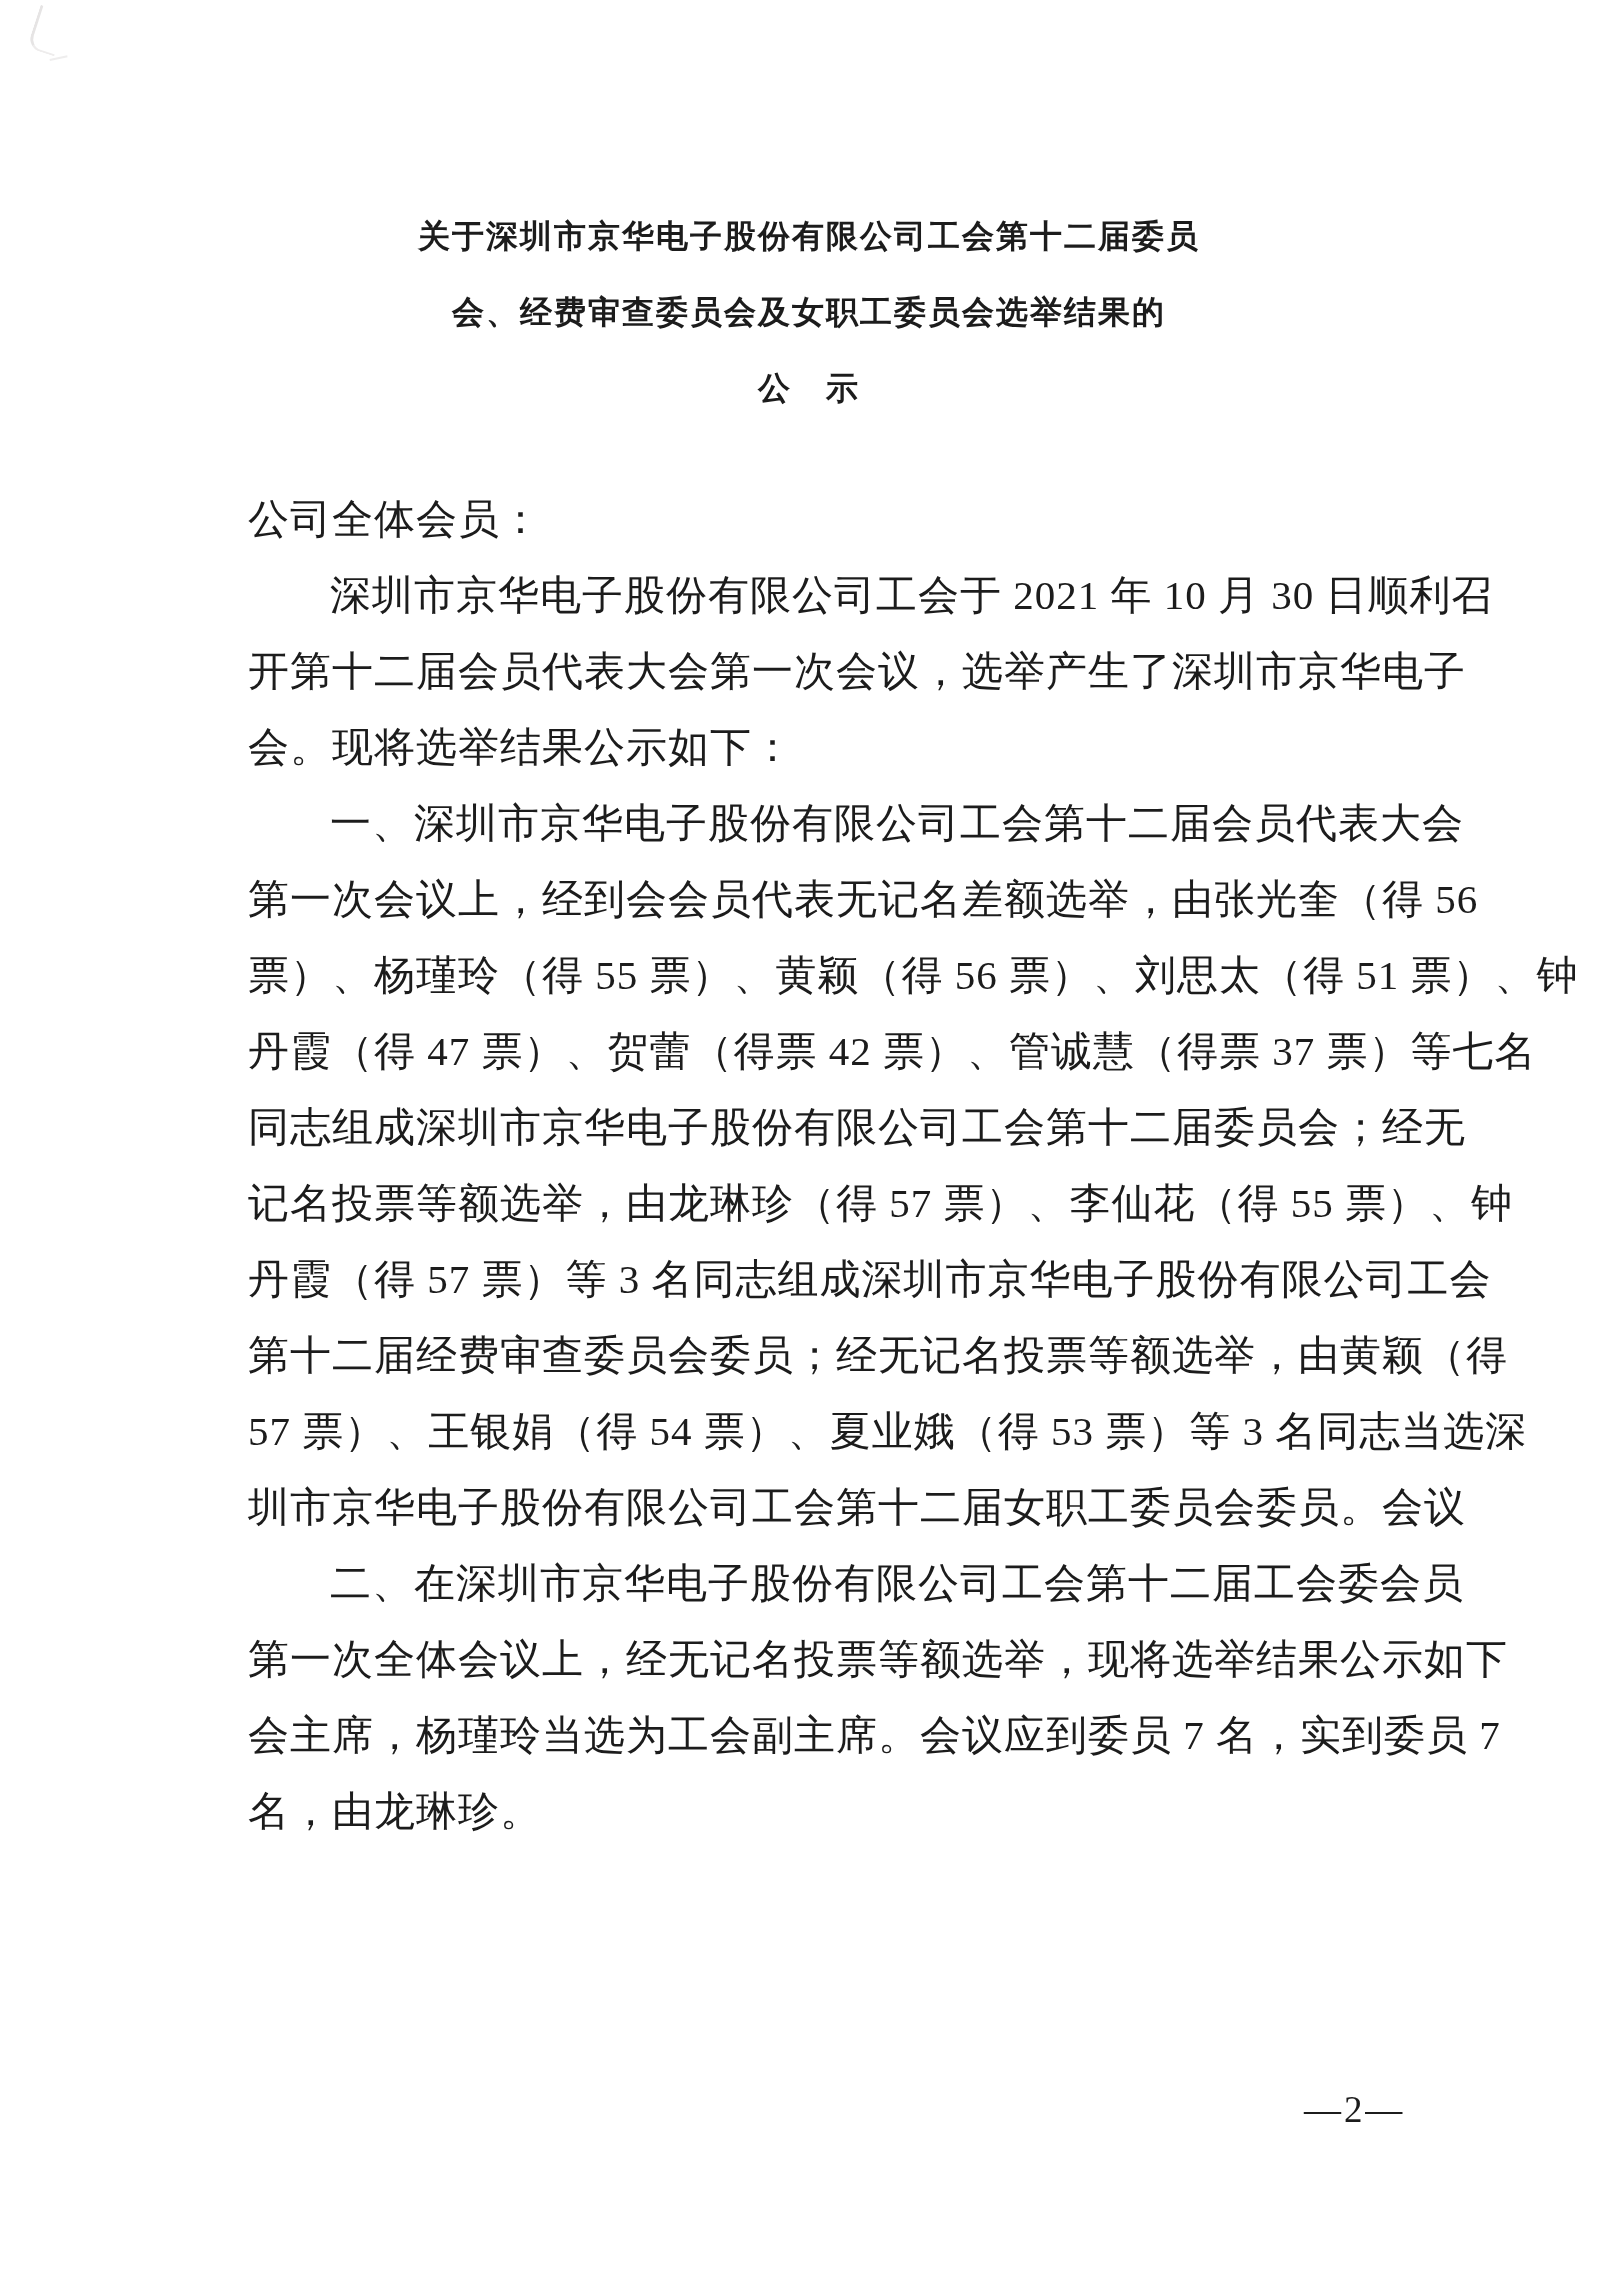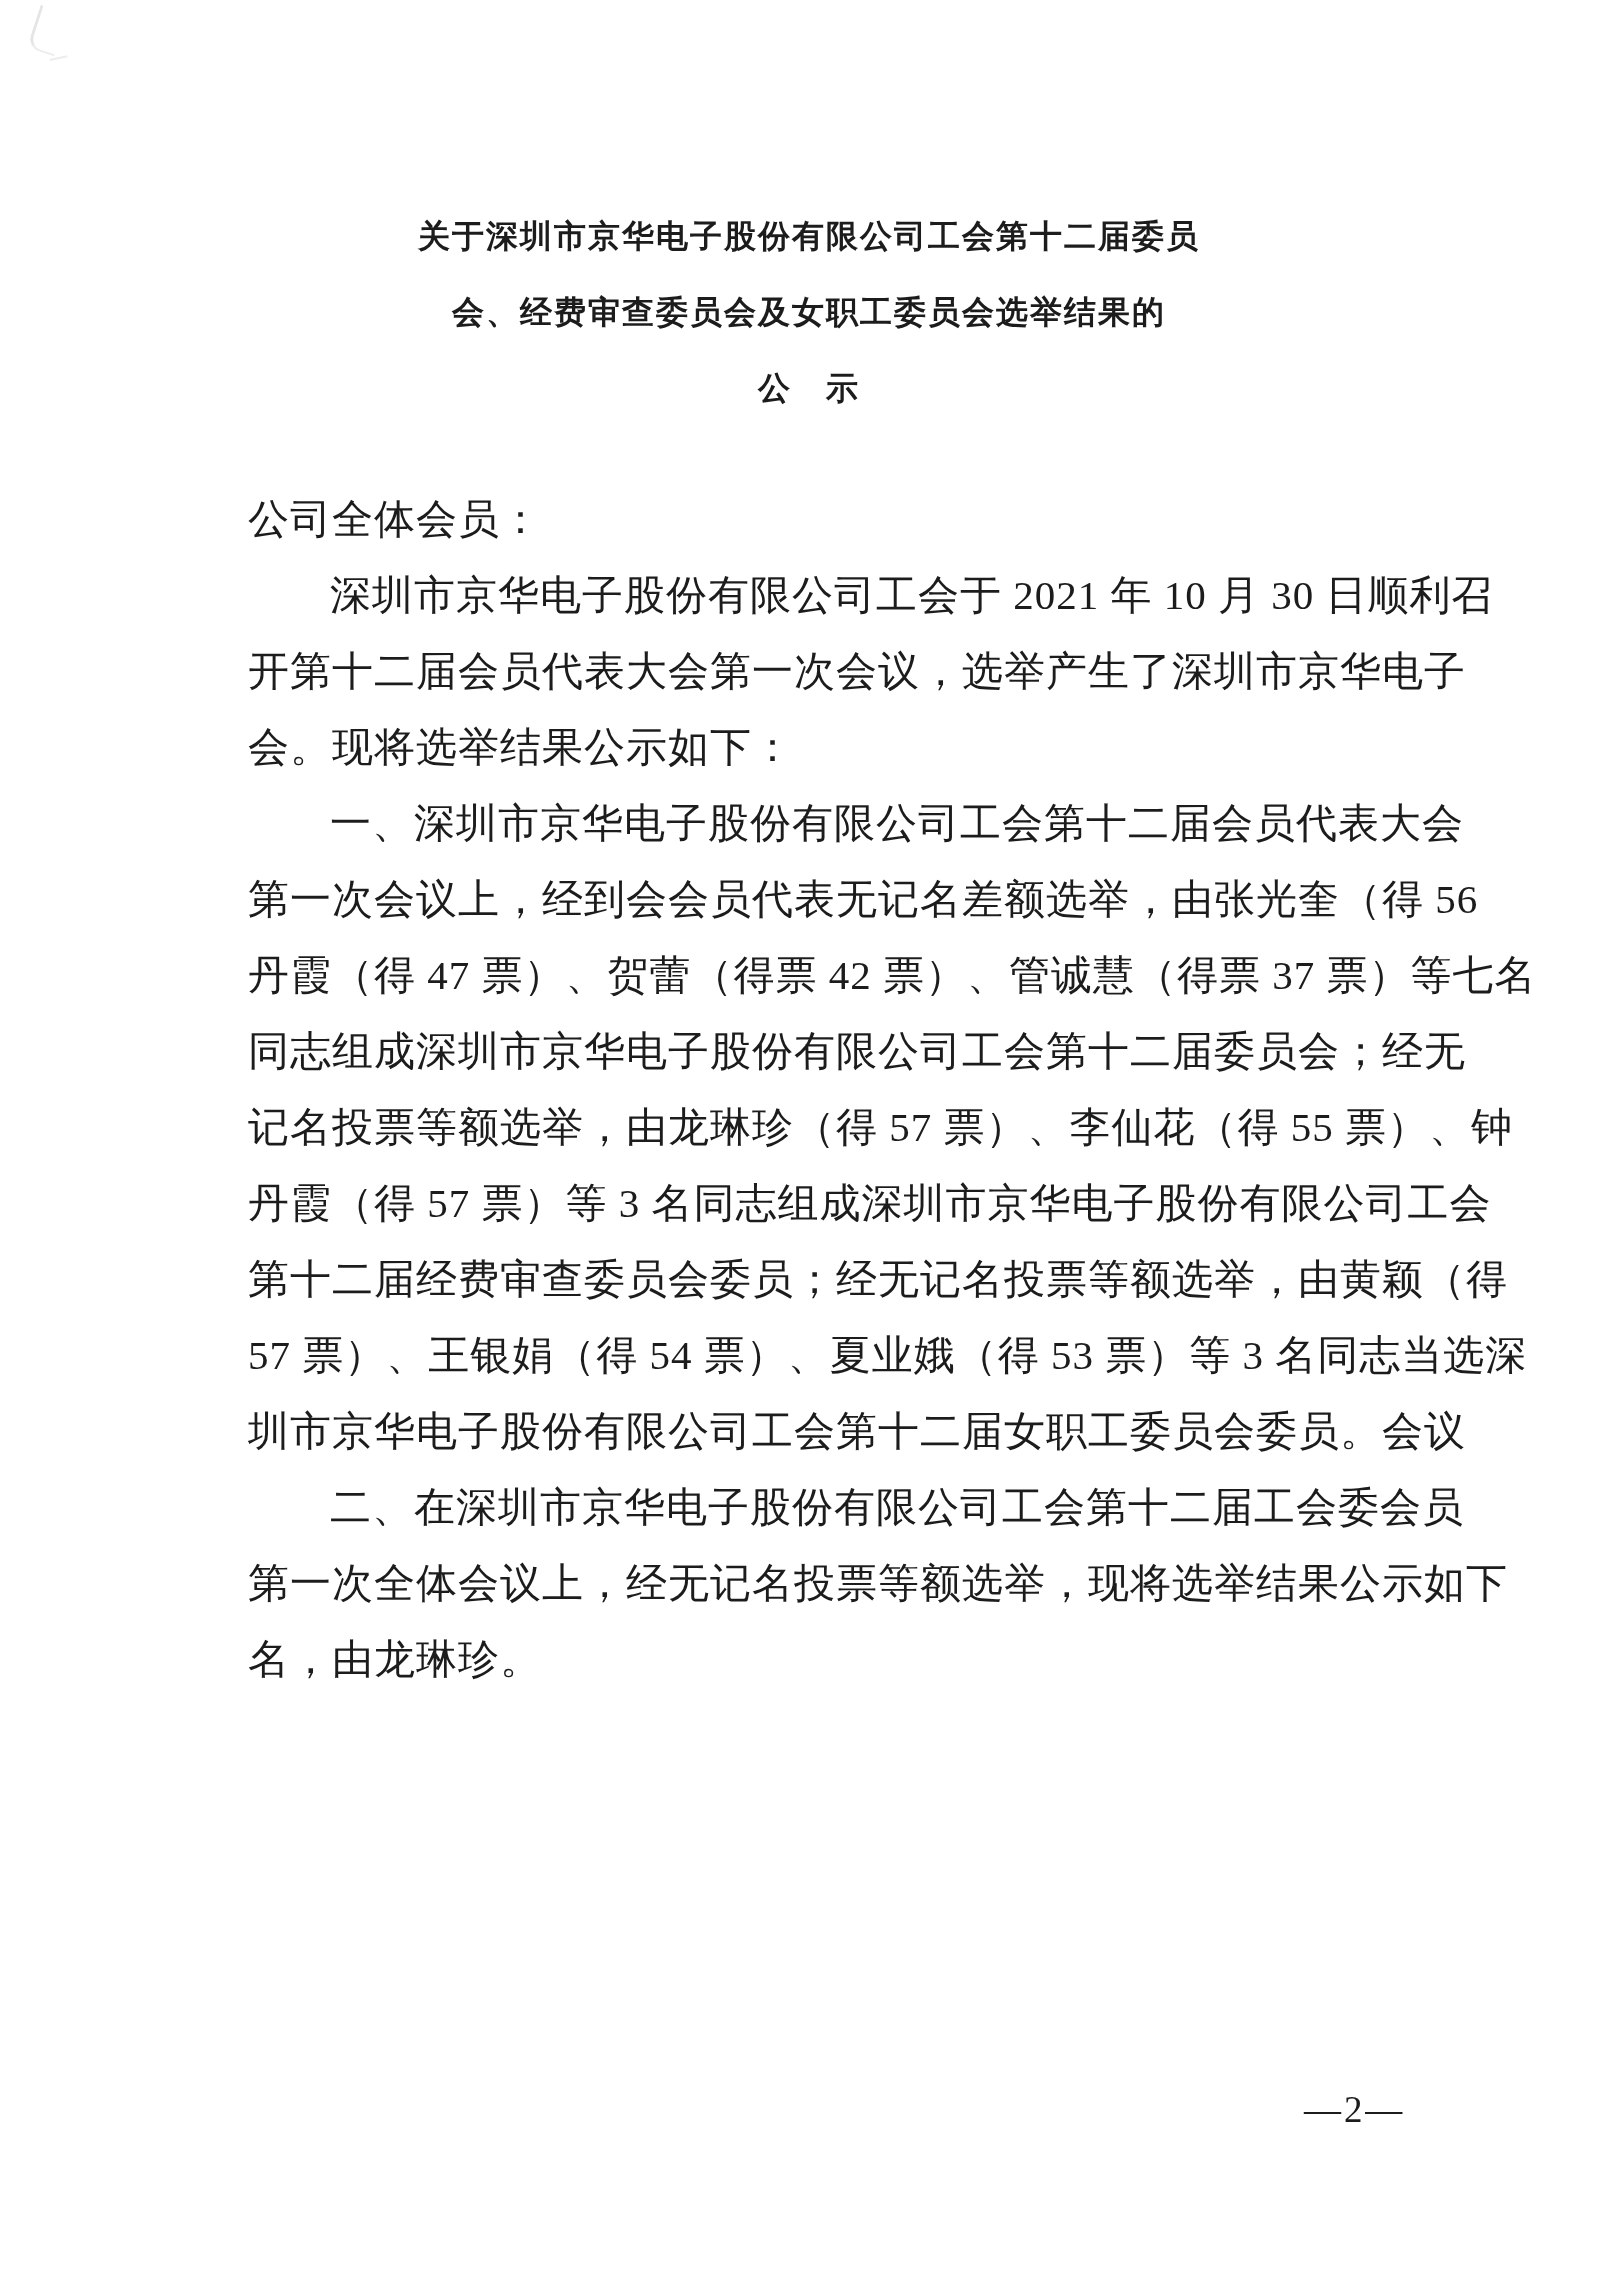--- a/index.html
+++ b/index.html
@@ -84,28 +84,30 @@
     <div>公　示</div>
   </div>
 
   <div class="doc-body">
     <div class="ln short">公司全体会员：</div>
     <div class="ln ind">深圳市京华电子股份有限公司工会于 2021 年 10 月 30 日顺利召</div>
     <div class="ln">开第十二届会员代表大会第一次会议，选举产生了深圳市京华电子</div>
     <div class="ln short">会。现将选举结果公示如下：</div>
     <div class="ln ind">一、深圳市京华电子股份有限公司工会第十二届会员代表大会</div>
     <div class="ln">第一次会议上，经到会会员代表无记名差额选举，由张光奎（得 56</div>
+    <div class="ln">票）、杨瑾玲（得 55 票）、黄颖（得 56 票）、刘思太（得 51 票）、钟</div>
     <div class="ln">丹霞（得 47 票）、贺蕾（得票 42 票）、管诚慧（得票 37 票）等七名</div>
     <div class="ln">同志组成深圳市京华电子股份有限公司工会第十二届委员会；经无</div>
     <div class="ln">记名投票等额选举，由龙琳珍（得 57 票）、李仙花（得 55 票）、钟</div>
     <div class="ln">丹霞（得 57 票）等 3 名同志组成深圳市京华电子股份有限公司工会</div>
     <div class="ln">第十二届经费审查委员会委员；经无记名投票等额选举，由黄颖（得</div>
     <div class="ln">57 票）、王银娟（得 54 票）、夏业娥（得 53 票）等 3 名同志当选深</div>
     <div class="ln">圳市京华电子股份有限公司工会第十二届女职工委员会委员。会议</div>
     <div class="ln ind">二、在深圳市京华电子股份有限公司工会第十二届工会委会员</div>
     <div class="ln">第一次全体会议上，经无记名投票等额选举，现将选举结果公示如下</div>
+    <div class="ln">会主席，杨瑾玲当选为工会副主席。会议应到委员 7 名，实到委员 7</div>
     <div class="ln short">名，由龙琳珍。</div>
   </div>
 
   <div class="page-number">—2—</div>
 
 </div>
 
 
 </body></html>

